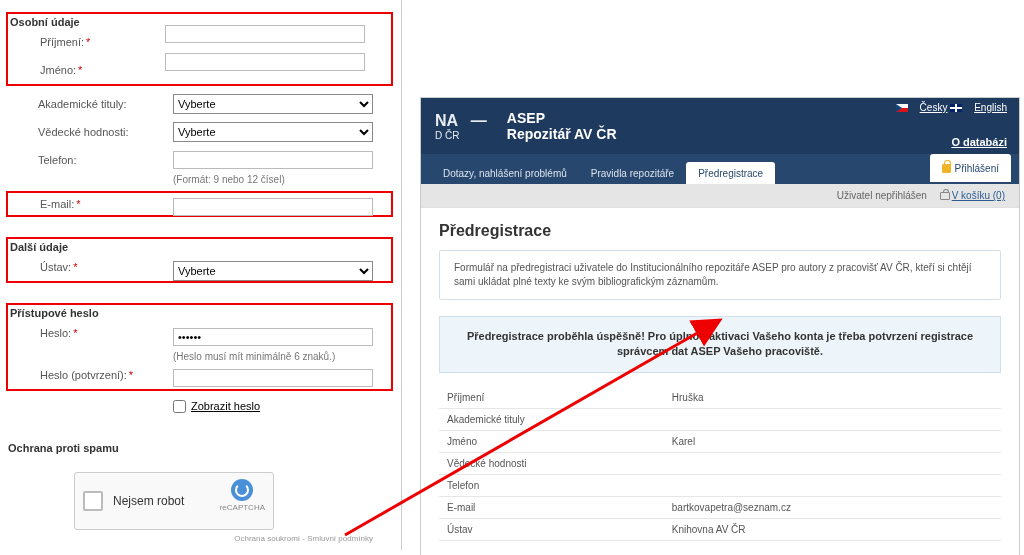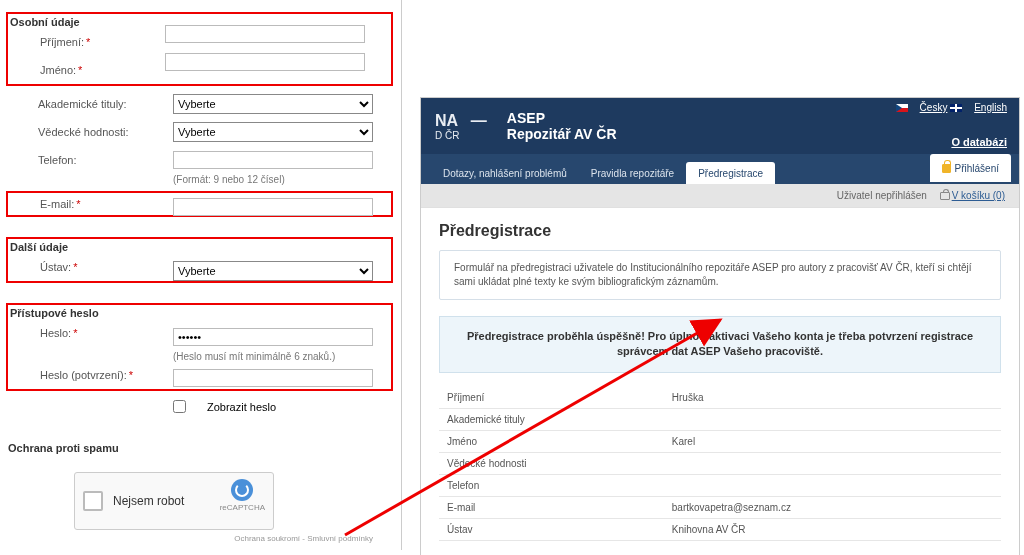--- a/index.html
+++ b/index.html
@@ -406,21 +406,21 @@
         <div class="form-label"></div>
       <div class="form-control"><input type="password" value="••••••" style=""></div>
       </div>
     <div class="hint">(Heslo musí mít minimálně 6 znaků.)</div>
     <div class="form-row">
         <div class="form-label"></div>
       <div class="form-control"><input type="password" style=""></div>
       </div>
     <div class="form-row">
         <div class="form-label"></div>
-      <div class="form-control" style="display:flex;align-items:flex-end;gap:21px;">
+      <div class="form-control" style="display:flex;align-items:center;gap:5px;text-decoration:underline;">
         <input type="checkbox" style="">
         <span>Zobrazit heslo</span>
       </div>
       </div>
   </div>
 
   <div style="margin-top:-50px;">
     <div class="section-label top-level">Ochrana proti spamu</div>
     <div style="height:14px;"></div>
     <div class="captcha-box">

